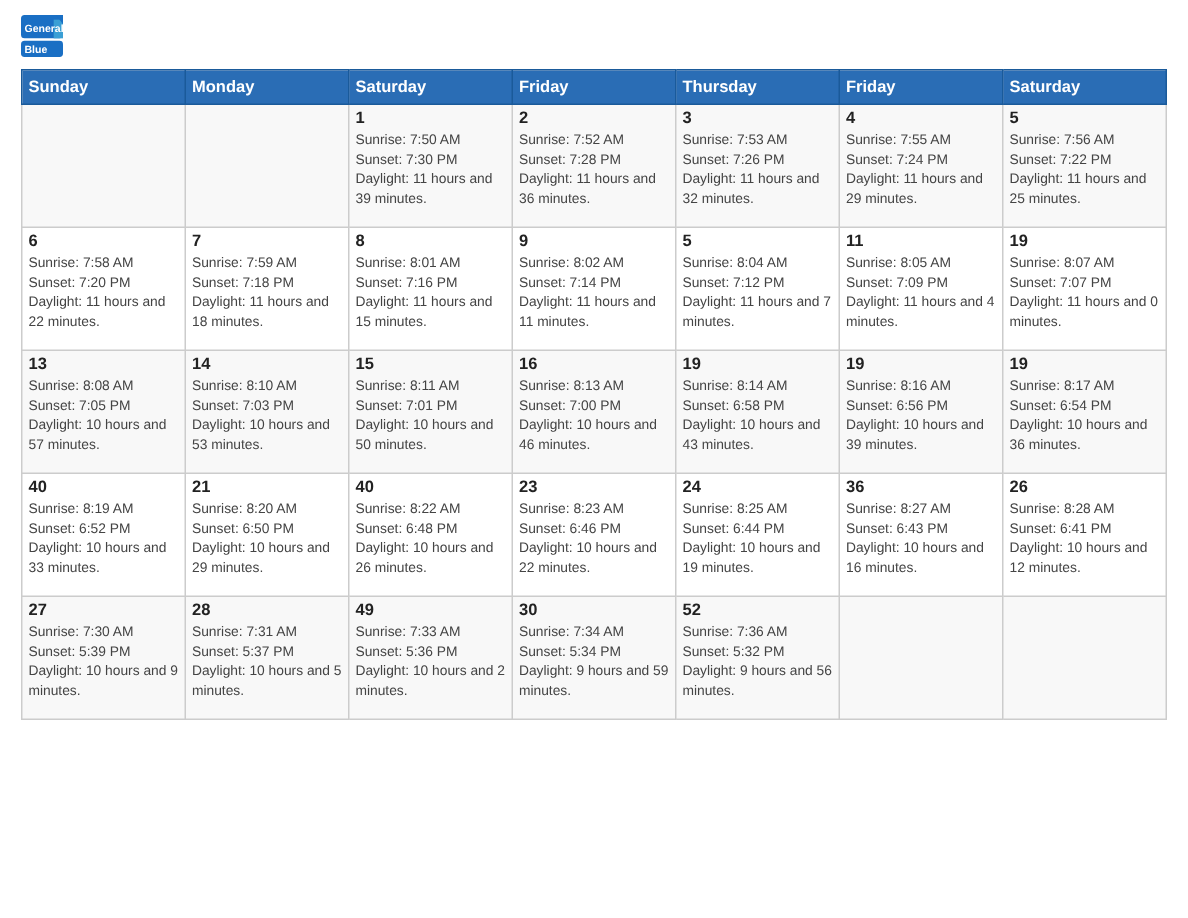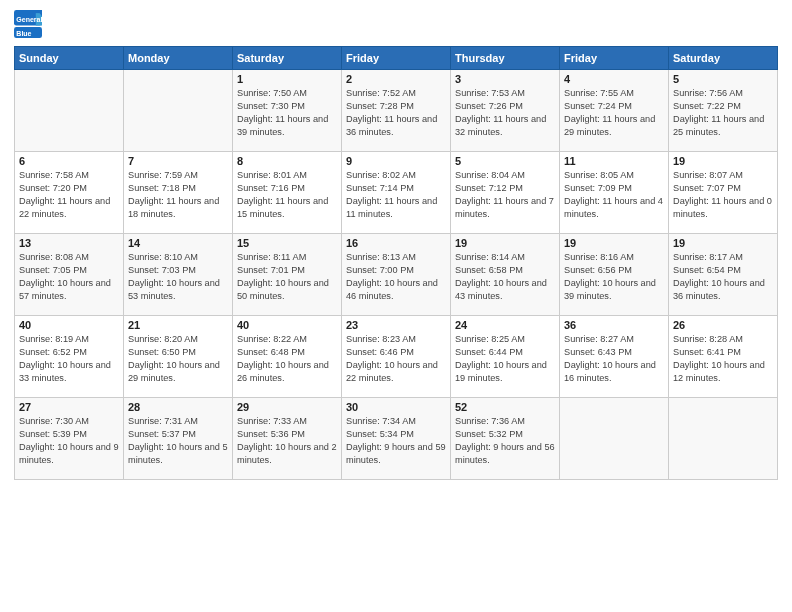--- a/index.html
+++ b/index.html
@@ -236,21 +236,21 @@
         <tr>
           <td>
             <span class="day-num">27</span>
             <div class="cell-text">Sunrise: 7:30 AM<br>Sunset: 5:39 PM<br>Daylight: 10 hours and 9 minutes.</div>
           </td>
           <td>
             <span class="day-num">28</span>
             <div class="cell-text">Sunrise: 7:31 AM<br>Sunset: 5:37 PM<br>Daylight: 10 hours and 5 minutes.</div>
           </td>
           <td>
-            <span class="day-num">29</span>
+            <span class="day-num">49</span>
             <div class="cell-text">Sunrise: 7:33 AM<br>Sunset: 5:36 PM<br>Daylight: 10 hours and 2 minutes.</div>
           </td>
           <td>
             <span class="day-num">30</span>
             <div class="cell-text">Sunrise: 7:34 AM<br>Sunset: 5:34 PM<br>Daylight: 9 hours and 59 minutes.</div>
           </td>
           <td>
             <span class="day-num">52</span>
             <div class="cell-text">Sunrise: 7:36 AM<br>Sunset: 5:32 PM<br>Daylight: 9 hours and 56 minutes.</div>
           </td>

